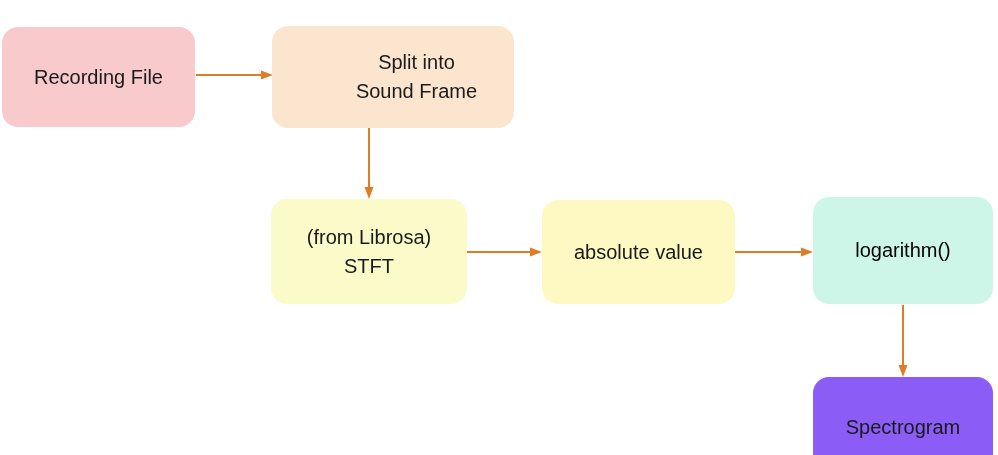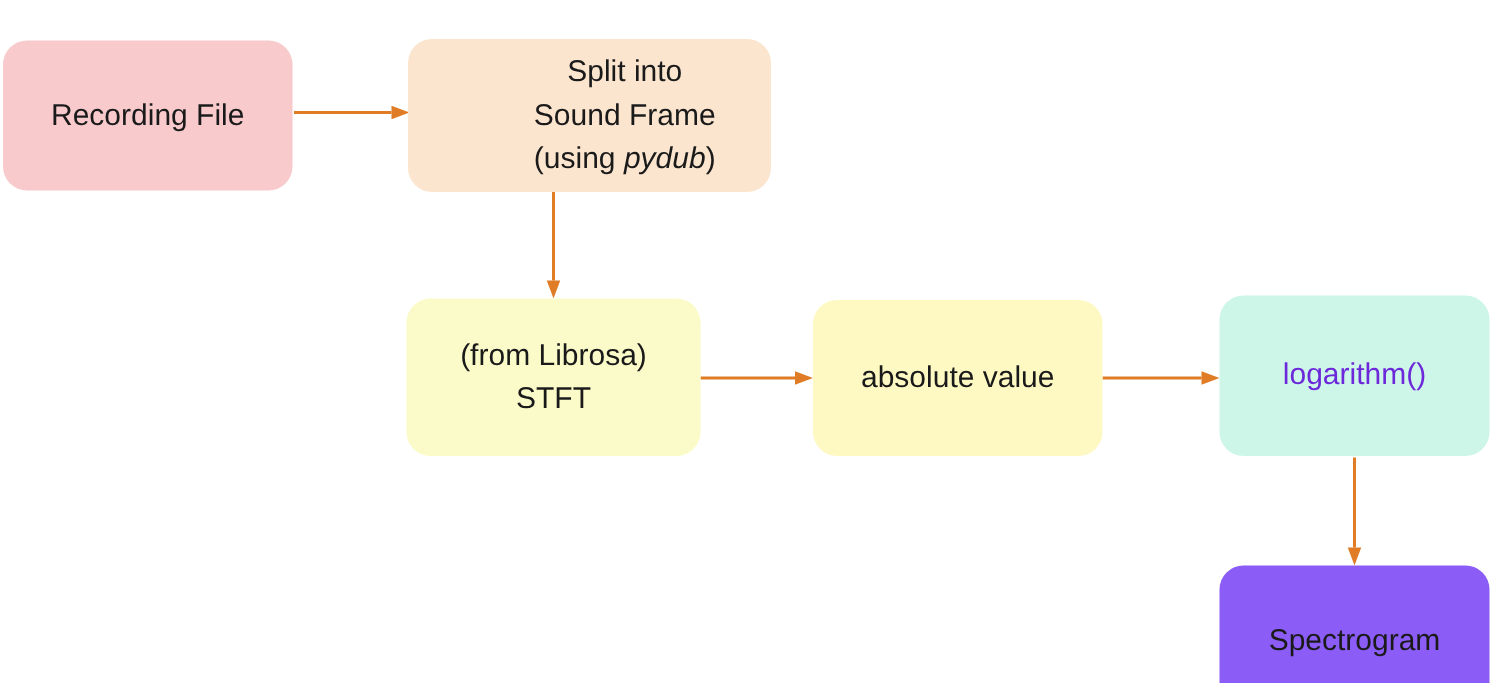--- a/index.html
+++ b/index.html
@@ -69,38 +69,37 @@
   <div class="node" style="left: 2px; top: 3px; width: 193px; height: 100px; background: rgb(248, 202, 204); color: rgb(26, 26, 26);">
       <div>
         <div class="line"><span>Recording File</span></div>
       </div>
     </div>
 
   <div class="node" style="left: 272px; top: 2px; width: 195px; height: 102px; background: rgb(251, 229, 206); color: rgb(26, 26, 26); padding-left: 47px;">
       <div>
         <div class="line"><span>Split into</span></div>
         <div class="line"><span>Sound Frame</span></div>
-        <div class="line"><span>(using </span><em>pydub</em><span>)</span></div>
       </div>
     </div>
 
   <div class="node" style="left: 271px; top: 175px; width: 196px; height: 105px; background: rgb(251, 251, 201); color: rgb(26, 26, 26);">
       <div>
         <div class="line"><span>(from Librosa)</span></div>
         <div class="line"><span>STFT</span></div>
       </div>
     </div>
 
   <div class="node" style="left: 542px; top: 176px; width: 193px; height: 104px; background: #fef9c3; color: rgb(26, 26, 26);">
       <div>
         <div class="line"><span>absolute value</span></div>
       </div>
     </div>
 
-  <div class="node" style="left: 813px; top: 173px; width: 180px; height: 107px; background: rgb(205, 246, 233); color: #6d28d9;">
+  <div class="node" style="left: 813px; top: 173px; width: 180px; height: 107px; background: rgb(205, 246, 233); color: #000000;">
       <div>
         <div class="line"><span>logarithm()</span></div>
       </div>
     </div>
 
   <div class="node" style="left: 813px; top: 353px; width: 180px; height: 100px; background: #8b5cf6; color: rgb(26, 26, 26);">
       <div>
         <div class="line"><span>Spectrogram</span></div>
       </div>
     </div>

